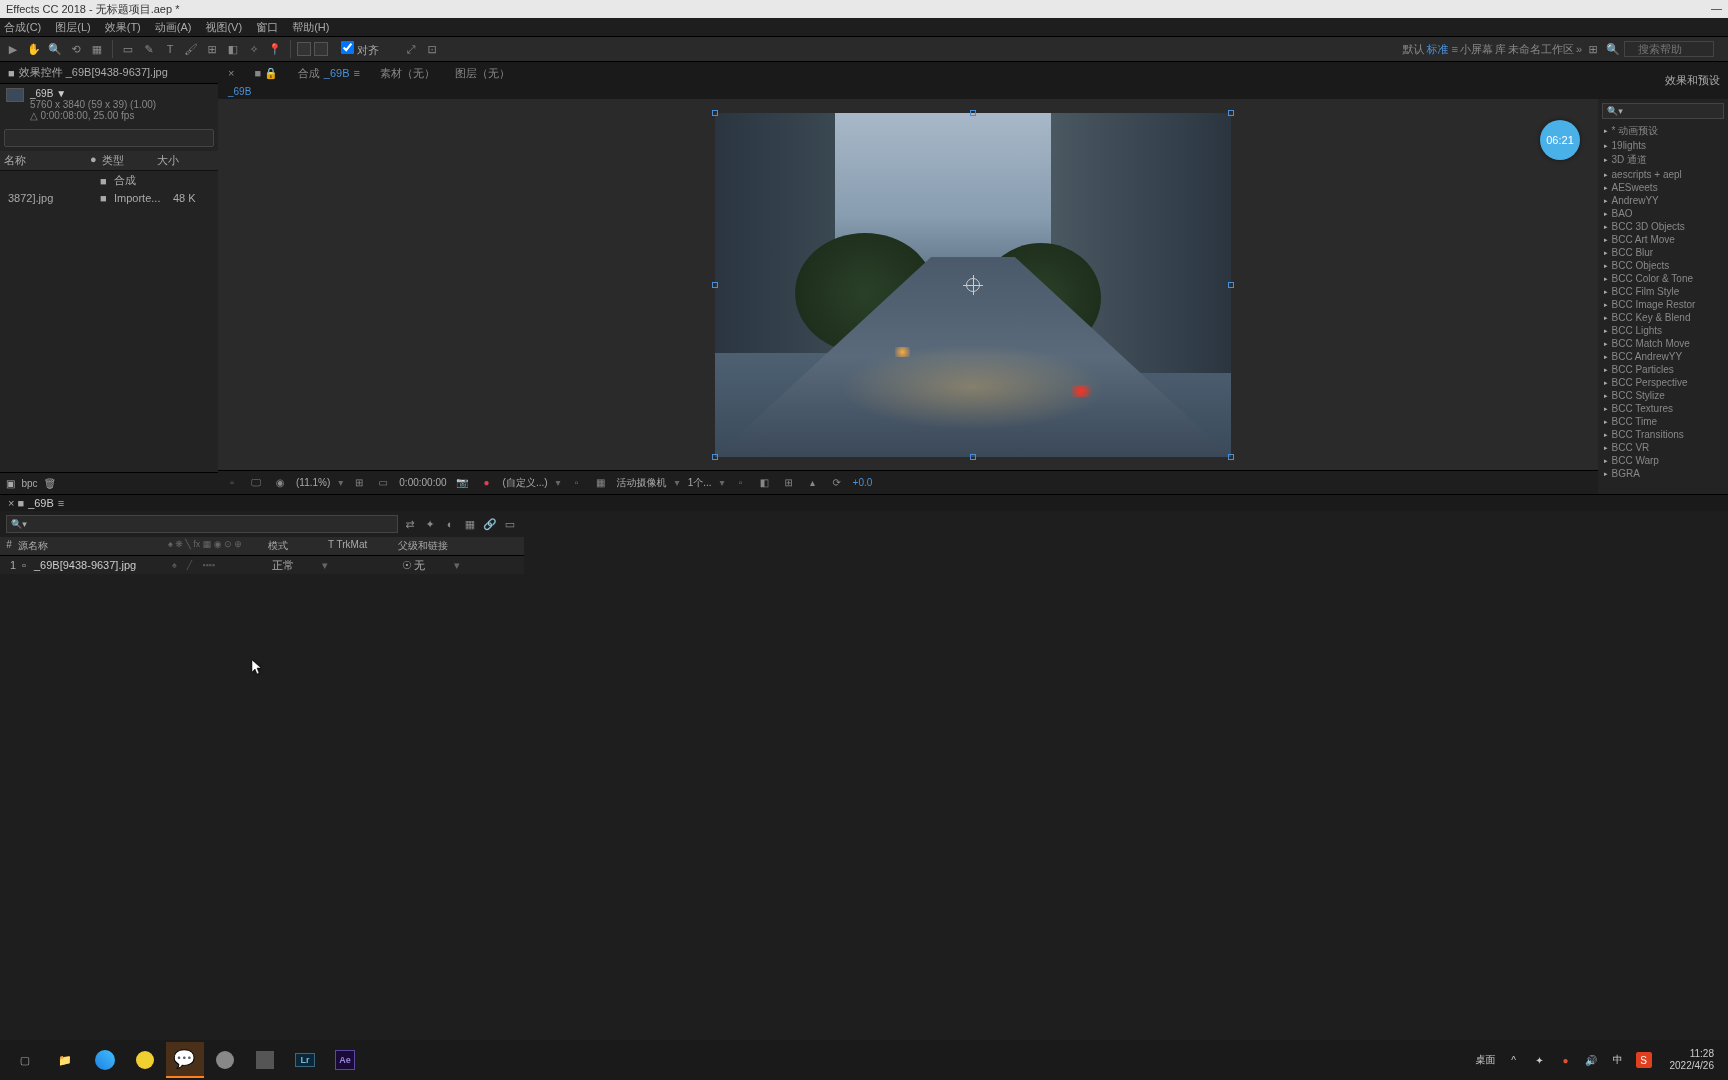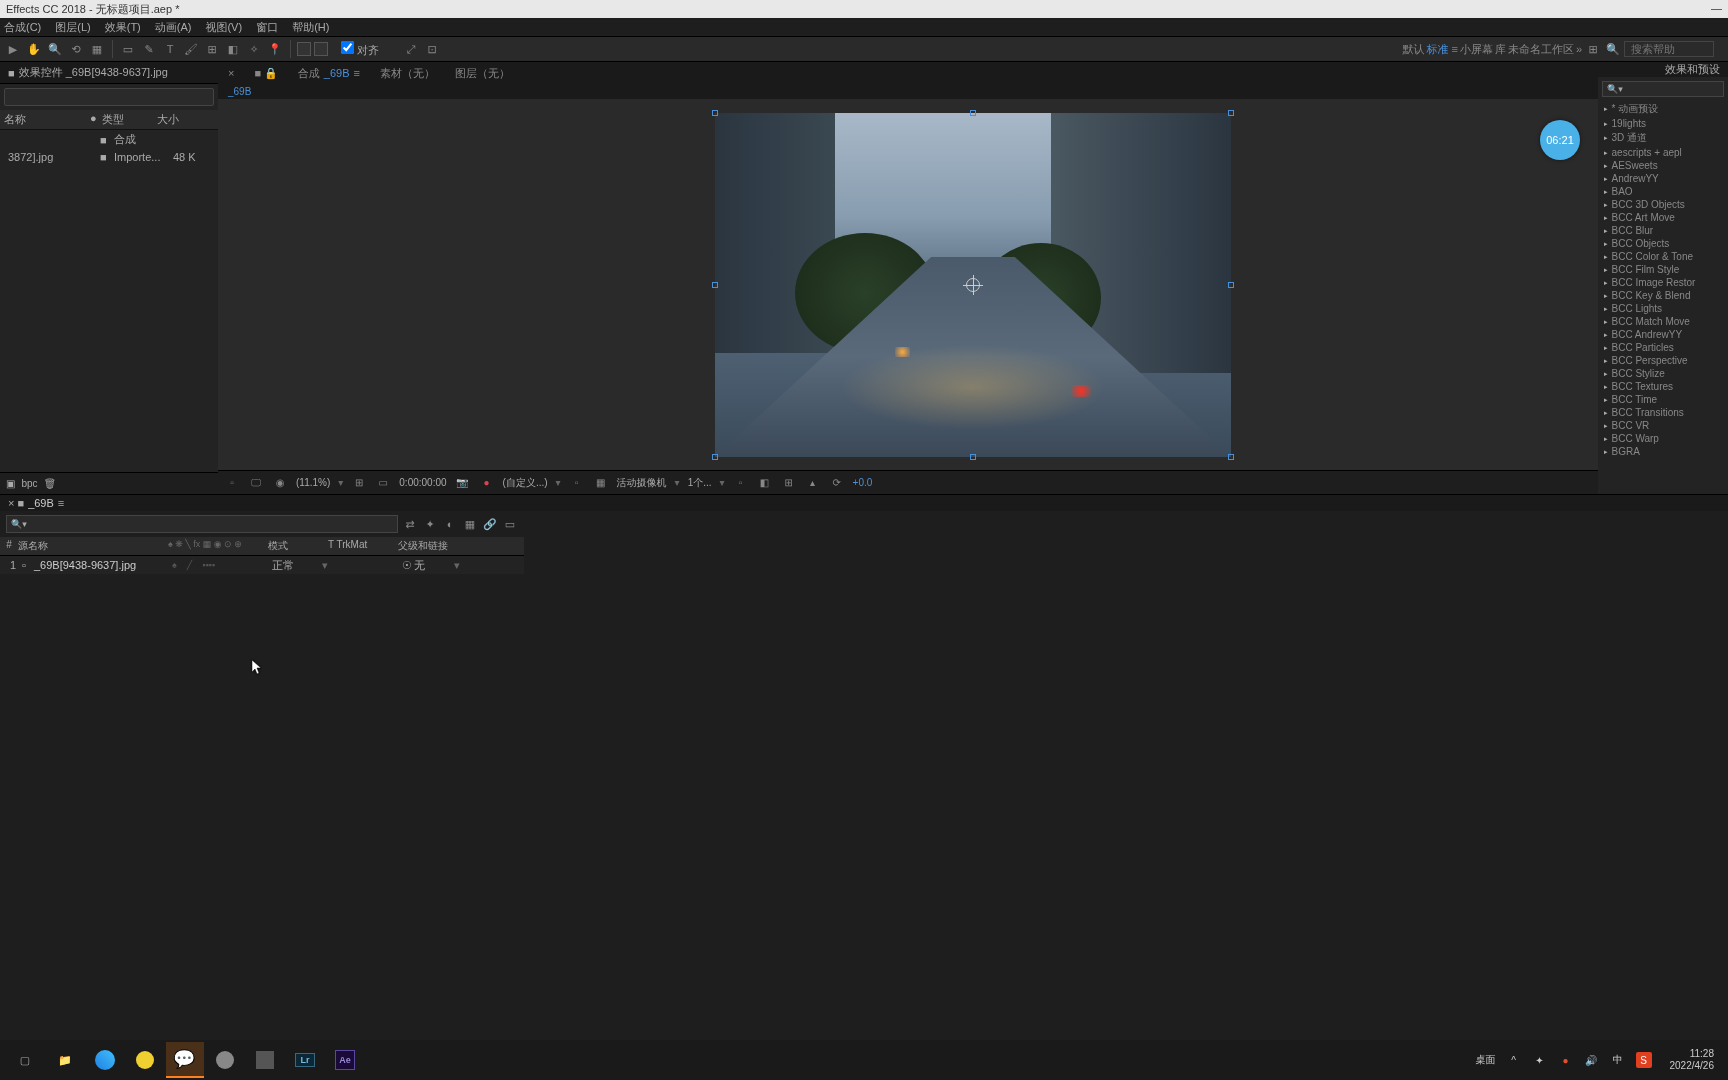--- a/index.html
+++ b/index.html
@@ -6,21 +6,21 @@
 body { background: #1e1e1e; color: #aaa; font-size: 11px; overflow: hidden; width: 1728px; height: 1080px; position: relative; }
 .title-bar { height: 18px; background: #e8e8e8; color: #333; font-size: 11px; padding: 2px 6px; display: flex; justify-content: space-between; }
 .menu-bar { height: 18px; background: #1e1e1e; display: flex; gap: 14px; padding: 2px 4px; font-size: 11px; }
 .menu-bar span { cursor: pointer; }
 .toolbar { height: 26px; background: #2a2a2a; border-top: 1px solid #000; border-bottom: 1px solid #000; display: flex; align-items: center; padding: 0 4px; gap: 3px; }
 .tool-icon { width: 18px; height: 18px; display: inline-flex; align-items: center; justify-content: center; color: #888; cursor: pointer; }
 .tool-sep { width: 1px; height: 18px; background: #444; margin: 0 3px; }
 .toolbar-right { margin-left: auto; display: flex; gap: 2px; align-items: center; padding-right: 10px; }
 .workspace-link { color: #888; font-size: 11px; cursor: pointer; }
 .workspace-link.active { color: #4a90d9; }
-.search-box { background: #2a2a2a; border: 1px solid #444; padding: 1px 6px; font-size: 11px; color: #888; width: 90px; }
+.search-box { background: #2a2a2a; border: 1px solid #444; padding: 1px 13px; font-size: 11px; color: #888; width: 90px; }
 
 .main-area { display: flex; height: 432px; }
 .left-panel { width: 218px; background: #232323; display: flex; flex-direction: column; }
 .panel-tab { background: #1a1a1a; padding: 3px 8px; font-size: 11px; color: #aaa; border-bottom: 1px solid #000; display:flex; align-items:center; gap:4px; }
 .proj-info { padding: 4px 6px; font-size: 10px; color: #888; display:flex; gap:6px;}
 .proj-thumb { width: 18px; height: 14px; background: #3a4a5a; border:1px solid #555;}
 .proj-search { margin: 4px; height: 18px; background: #2a2a2a; border: 1px solid #444; border-radius: 2px; }
 .proj-header { display: flex; padding: 2px 0; font-size: 11px; color: #aaa; border-bottom: 1px solid #111; background:#2a2a2a;}
 .proj-list { flex: 1; background: #232323; }
 .proj-row { display: flex; padding: 2px 4px; font-size: 11px; color: #aaa; align-items:center; gap:4px;}
@@ -46,21 +46,21 @@
 .h-ml { top: 50%; left: -3px; margin-top:-3px;} .h-mr { top: 50%; right: -3px; margin-top:-3px;}
 .h-bl { bottom: -3px; left: -3px; } .h-bm { bottom: -3px; left: 50%; margin-left:-3px;} .h-br { bottom: -3px; right: -3px; }
 .anchor { position:absolute; top:50%; left:50%; width:14px; height:14px; margin:-7px 0 0 -7px; border:1px solid #ccc; border-radius:50%; }
 .anchor::before, .anchor::after { content:''; position:absolute; background:#ccc; }
 .anchor::before { width:20px; height:1px; top:6px; left:-4px; }
 .anchor::after { width:1px; height:20px; left:6px; top:-4px; }
 .comp-footer { height: 24px; background: #1e1e1e; display: flex; align-items: center; gap: 8px; padding: 0 6px; font-size: 10px; border-top:1px solid #000;}
 .footer-icon { width:16px; height:16px; display:inline-flex; align-items:center; justify-content:center; color:#888; cursor:pointer;}
 
 .right-panel { width: 130px; background: #232323; display: flex; flex-direction: column; position:absolute; right:0; top:62px; bottom:244px; }
-.right-tab { background: #1a1a1a; padding: 0 8px; font-size: 11px; color: #aaa; text-align:right; }
+.right-tab { background: #1a1a1a; padding: 11px 8px; font-size: 11px; color: #aaa; text-align:right; }
 .right-search { margin: 4px; height: 16px; background: #2a2a2a; border: 1px solid #444; display:flex; align-items:center; padding:0 4px;}
 .fx-list { flex: 1; overflow-y:auto; font-size: 10px; }
 .fx-item { padding: 1px 6px; color: #888; cursor: pointer; display:flex; align-items:center; gap:2px;}
 .fx-item::before { content: "▸"; font-size: 7px; margin-right: 2px; color:#aaa;}
 
 .timeline-panel { position: absolute; left: 0; right: 0; top: 494px; height: 342px; background: #1e1e1e; border-top: 1px solid #000; }
 .tl-tab { background: #1a1a1a; padding: 2px 8px; font-size: 11px; color: #aaa; display:flex; align-items:center; gap:4px;}
 .tl-left { width: 524px; display: flex; flex-direction:column; }
 .tl-search-row { display:flex; align-items:center; gap:4px; padding:4px 6px; }
 .tl-search { flex:1; height:18px; background:#2a2a2a; border:1px solid #444; display:flex; align-items:center; padding:0 4px; }
@@ -137,20 +137,28 @@
     <input class="search-box" placeholder="搜索帮助" style="">
   </div>
 </div>
 
 <div class="main-area">
   <div class="left-panel">
     <div class="panel-tab">
         <span>■</span> 
         <span>效果控件 _69B[9438-9637].jpg</span>
       </div>
+    <div class="proj-info">
+      <div class="proj-thumb"></div>
+      <div>
+        <div style="color:#ccc">_69B ▼</div>
+        <div>5760 x 3840  (59 x 39) (1.00)</div>
+        <div>△ 0:00:08:00, 25.00 fps</div>
+      </div>
+    </div>
     <div class="proj-search"></div>
     <div class="proj-header">
       <span style="width:90px;padding-left:4px">名称</span>
       <span style="width:12px">●</span>
       <span style="width:55px">类型</span>
       <span style="width:40px">大小</span>
     </div>
     <div class="proj-list">
       <div class="proj-row">
         <span style="width:92px;padding-left:4px"></span>

